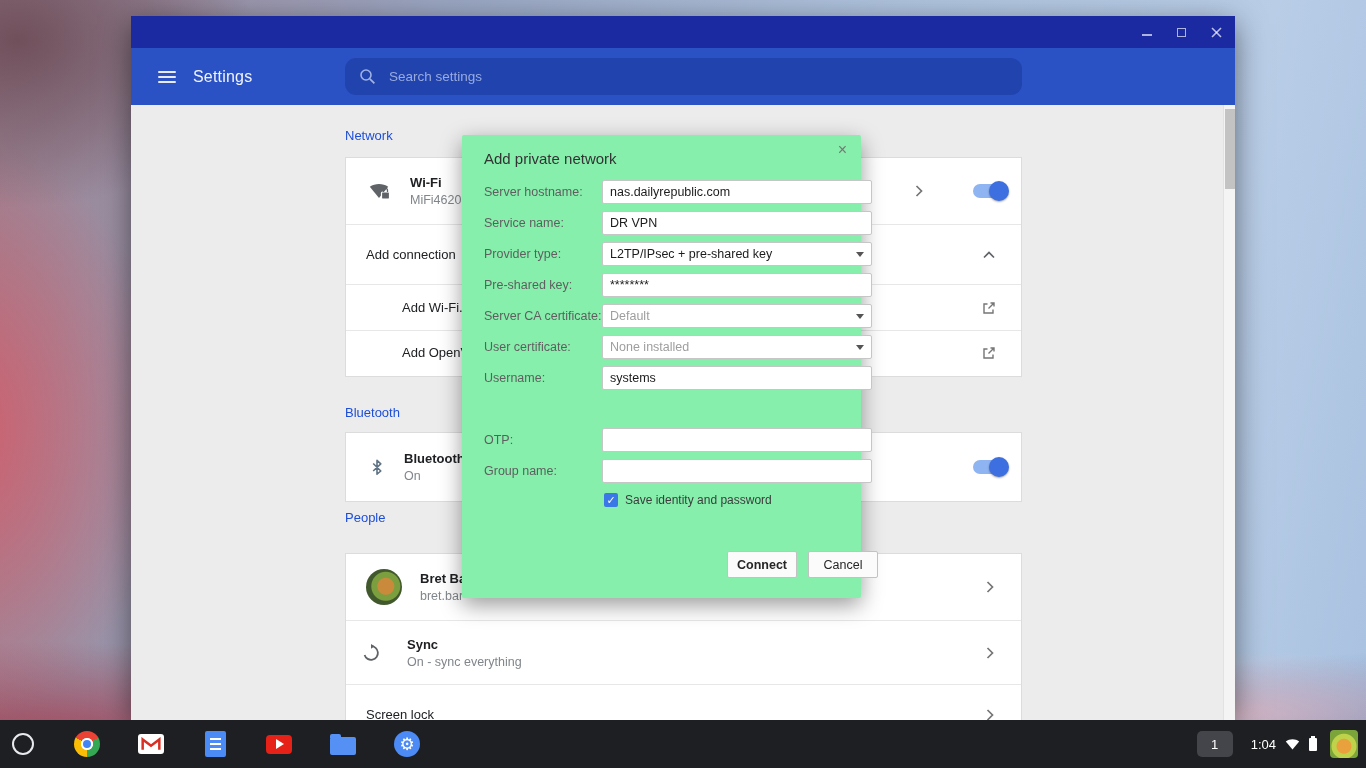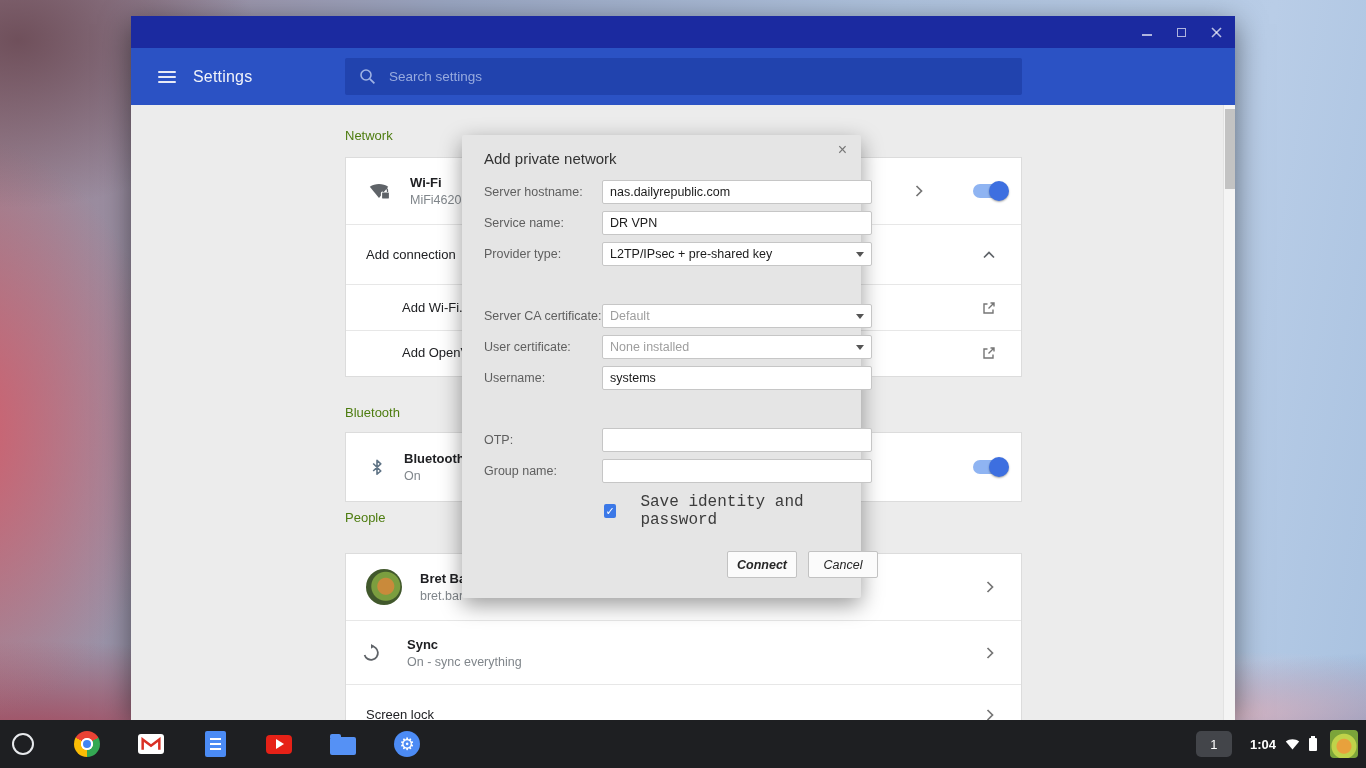--- a/index.html
+++ b/index.html
@@ -24,28 +24,28 @@
   .win-controls .wc { width:11px; height:11px; display:flex; align-items:center; justify-content:center; cursor:default; }
   .wc-min  { width:10px; height:2px; background:rgba(255,255,255,.65); align-self:center; margin-top:6px; }
   .wc-max  { width:9px;  height:9px; border:1.5px solid rgba(255,255,255,.65); }
   .wc-close svg { display:block; }
 
   .toolbar { height:57px; background:#2B52C4; position:relative; display:flex; align-items:center; flex:none; }
   .hamburger { margin-left:27px; width:18px; display:flex; flex-direction:column; gap:3px; cursor:pointer; }
   .hamburger i { display:block; height:2px; background:#E8EAF6; border-radius:1px; }
   .toolbar-title { color:#F1F3FA; font-size:16px; margin-left:17px; letter-spacing:.2px; }
   .searchbox { position:absolute; left:214px; top:10px; width:677px; height:37px; background:#2143AE;
-    border-radius:2px; display:flex; align-items:center; padding-left:14px; }
+    border-radius:11px; display:flex; align-items:center; padding-left:14px; }
   .searchbox input { flex:1; margin-left:13px; background:transparent; border:none; outline:none;
     color:#fff; font-size:13.5px; font-family:inherit; }
   .searchbox input::placeholder { color:#98ABDF; opacity:1; }
 
   .content { flex:1; background:#ECECEC; position:relative; overflow:hidden; }
 
-  .section-heading { position:absolute; left:214px; font-size:13px; color:#4d7c0f; }
+  .section-heading { position:absolute; left:214px; font-size:13px; color:#1d4ed8; }
   .card { position:absolute; left:214px; width:677px; background:#fff; border:1px solid #DCDCDC; }
   .row { position:relative; display:flex; align-items:center; }
   .row + .row { border-top:1px solid #E7E7E7; }
   .row .titles { display:flex; flex-direction:column; gap:3px; }
   .row .t1 { font-size:13px; color:#202124; font-weight:700; }
   .row .t1n { font-size:13px; color:#202124; font-weight:400; }
   .row .t2 { font-size:12.5px; color:#80868B; }
   .chev-right { position:absolute; right:98px; display:flex; }
   .chev-right2 { position:absolute; right:27px; display:flex; }
   .chev-up { position:absolute; right:26px; display:flex; cursor:pointer; }
@@ -53,41 +53,41 @@
   .toggle { position:absolute; right:14px; width:34px; height:14px; border-radius:7px; background:#8FB4F2; cursor:pointer; }
   .toggle::after { content:''; position:absolute; right:-2px; top:-3px; width:20px; height:20px;
     border-radius:50%; background:#3D6FE0; box-shadow:0 1px 2px rgba(0,0,0,.35); }
   .avatar36 { width:36px; height:36px; border-radius:50%; flex:none;
     background: radial-gradient(circle at 55% 48%, #C98A3B 0 8px, #7B9E3F 9px 14px, #41582C 15px); }
 
   .scrollbar { position:absolute; top:0; bottom:0; right:0; width:12px; background:#F4F4F4; border-left:1px solid #E2E2E2; }
   .scroll-thumb { position:absolute; top:4px; left:1px; width:10px; height:80px; background:#C3C3C3; }
 
   
-  .dialog { position:absolute; left:462px; top:135px; width:399px; height:463px; background:#e5e5e5;
+  .dialog { position:absolute; left:462px; top:135px; width:399px; height:463px; background:#86efac;
     border-radius:2px; box-shadow:0 7px 22px rgba(0,0,0,.4); z-index:50; }
   .dialog-title { position:absolute; left:22px; top:15px; font-size:15px; color:#333; }
   .dialog-close { position:absolute; right:14px; top:7px; font-size:16px; color:#777; cursor:pointer; line-height:1; }
   .frow { position:absolute; left:22px; width:400px; height:24px; display:flex; align-items:center; }
   .frow label { width:118px; font-size:12.5px; color:#5F5F5F; flex:none; }
   .frow input { width:270px; height:24px; border:1px solid #C6C6C6; border-radius:2px; padding:0 7px;
     font-size:12.5px; color:#1C1C1C; font-family:inherit; outline:none; background:#fff; }
   .select { width:270px; height:24px; border:1px solid #C6C6C6; border-radius:2px; padding:0 7px;
     display:flex; align-items:center; font-size:12.5px; color:#1C1C1C; background:#fff; position:relative; cursor:pointer; }
   .select .caret { position:absolute; right:7px; width:0; height:0;
     border-left:4px solid transparent; border-right:4px solid transparent; border-top:5px solid #555; }
   .select.disabled { cursor:default; }
   .select.disabled span { color:#9E9E9E; }
   .check-row { position:absolute; left:142px; top:358px; display:flex; align-items:center; }
   .checkbox { width:14px; height:14px; background:#3B78E7; border-radius:2px; color:#fff; font-size:11px;
     line-height:14px; text-align:center; cursor:pointer; }
-  .check-label { margin-left:24px; font-size:16px; color:#3C3C3C; cursor:pointer;font-family:Liberation Mono, monospace; }
+  .check-label { margin-left:7px; font-size:12px; color:#3C3C3C; cursor:pointer; }
   .dlg-buttons { position:absolute; left:265px; top:416px; display:flex; gap:11px; }
   .btn { height:27px; min-width:70px; padding:0 2px; background:#FBFBFB; border:1px solid #C2C2C2;
-    border-radius:2px; font-size:12.5px; color:#262626; font-family:inherit; cursor:pointer;font-style:italic; }
+    border-radius:2px; font-size:12.5px; color:#262626; font-family:inherit; cursor:pointer; }
   .btn.primary { font-weight:700; }
 
   
   .shelf { position:absolute; left:0; right:0; bottom:0; height:48px; background:#1E1F22;
     display:flex; align-items:center; z-index:100; }
   .shelf-apps { display:flex; align-items:center; gap:38px; margin-left:10px; }
   .app { width:26px; height:26px; display:flex; align-items:center; justify-content:center; cursor:pointer; flex:none; }
   .launcher-circle { width:22px; height:22px; border:2px solid #E8EAED; border-radius:50%; }
   .chrome-ic { width:26px; height:26px; border-radius:50%; position:relative;
     background:conic-gradient(from -60deg, #EA4335 0 120deg, #34A853 120deg 240deg, #FBBC05 240deg 360deg); }
@@ -102,21 +102,21 @@
   .yt-ic { width:26px; height:19px; background:#E62117; border-radius:4px; display:flex; align-items:center; justify-content:center; }
   .yt-ic i { width:0; height:0; border-left:8px solid #fff; border-top:5px solid transparent; border-bottom:5px solid transparent; margin-left:2px; }
   .files-ic { width:26px; height:18px; background:#5591F5; border-radius:2px; position:relative; margin-top:4px; }
   .files-ic::before { content:''; position:absolute; left:0; top:-3px; width:11px; height:4px; background:#5591F5; border-radius:2px 2px 0 0; }
   .settings-ic { width:26px; height:26px; background:#4C8BF5; border-radius:50%; color:#fff; font-size:17px;
     display:flex; align-items:center; justify-content:center; }
 
   .status-area { margin-left:auto; display:flex; align-items:center; padding-right:8px; cursor:pointer; }
   .notif-badge { min-width:36px; height:26px; background:#43454A; border-radius:5px; color:#fff; font-size:13px;
     display:flex; align-items:center; justify-content:center; }
-  .clock { color:#fff; font-size:13px; margin-left:18px;font-weight:bold; }
+  .clock { color:#fff; font-size:13px; margin-left:18px; }
   .wifi-status { margin-left:9px; display:flex; }
   .battery { margin-left:9px; width:8px; height:13px; background:#fff; border-radius:1px; position:relative; }
   .battery::before { content:''; position:absolute; left:2px; top:-2px; width:4px; height:2px; background:#fff; }
   .shelf-avatar { margin-left:13px; width:28px; height:28px; border-radius:4px;
     background: radial-gradient(circle at 50% 58%, #E8A13C 0 7px, #BFD34A 8px 12px, #7BA43A 13px); }
 </style>
 </head>
 <body>
 
 <div class="wallpaper"></div>
@@ -283,20 +283,24 @@
     <label>Service name:</label>
     <input value="DR VPN" style="">
   </div>
   <div class="frow" style="top:107px">
     <label>Provider type:</label>
     <div class="select">
       <span>L2TP/IPsec + pre-shared key</span>
       <span class="caret"></span>
     </div>
   </div>
+  <div class="frow" style="top:138px">
+    <label>Pre-shared key:</label>
+    <input value="********" style="">
+  </div>
   <div class="frow" style="top:169px">
     <label>Server CA certificate:</label>
     <div class="select disabled">
       <span>Default</span>
       <span class="caret"></span>
     </div>
   </div>
   <div class="frow" style="top:200px">
     <label>User certificate:</label>
     <div class="select disabled">

